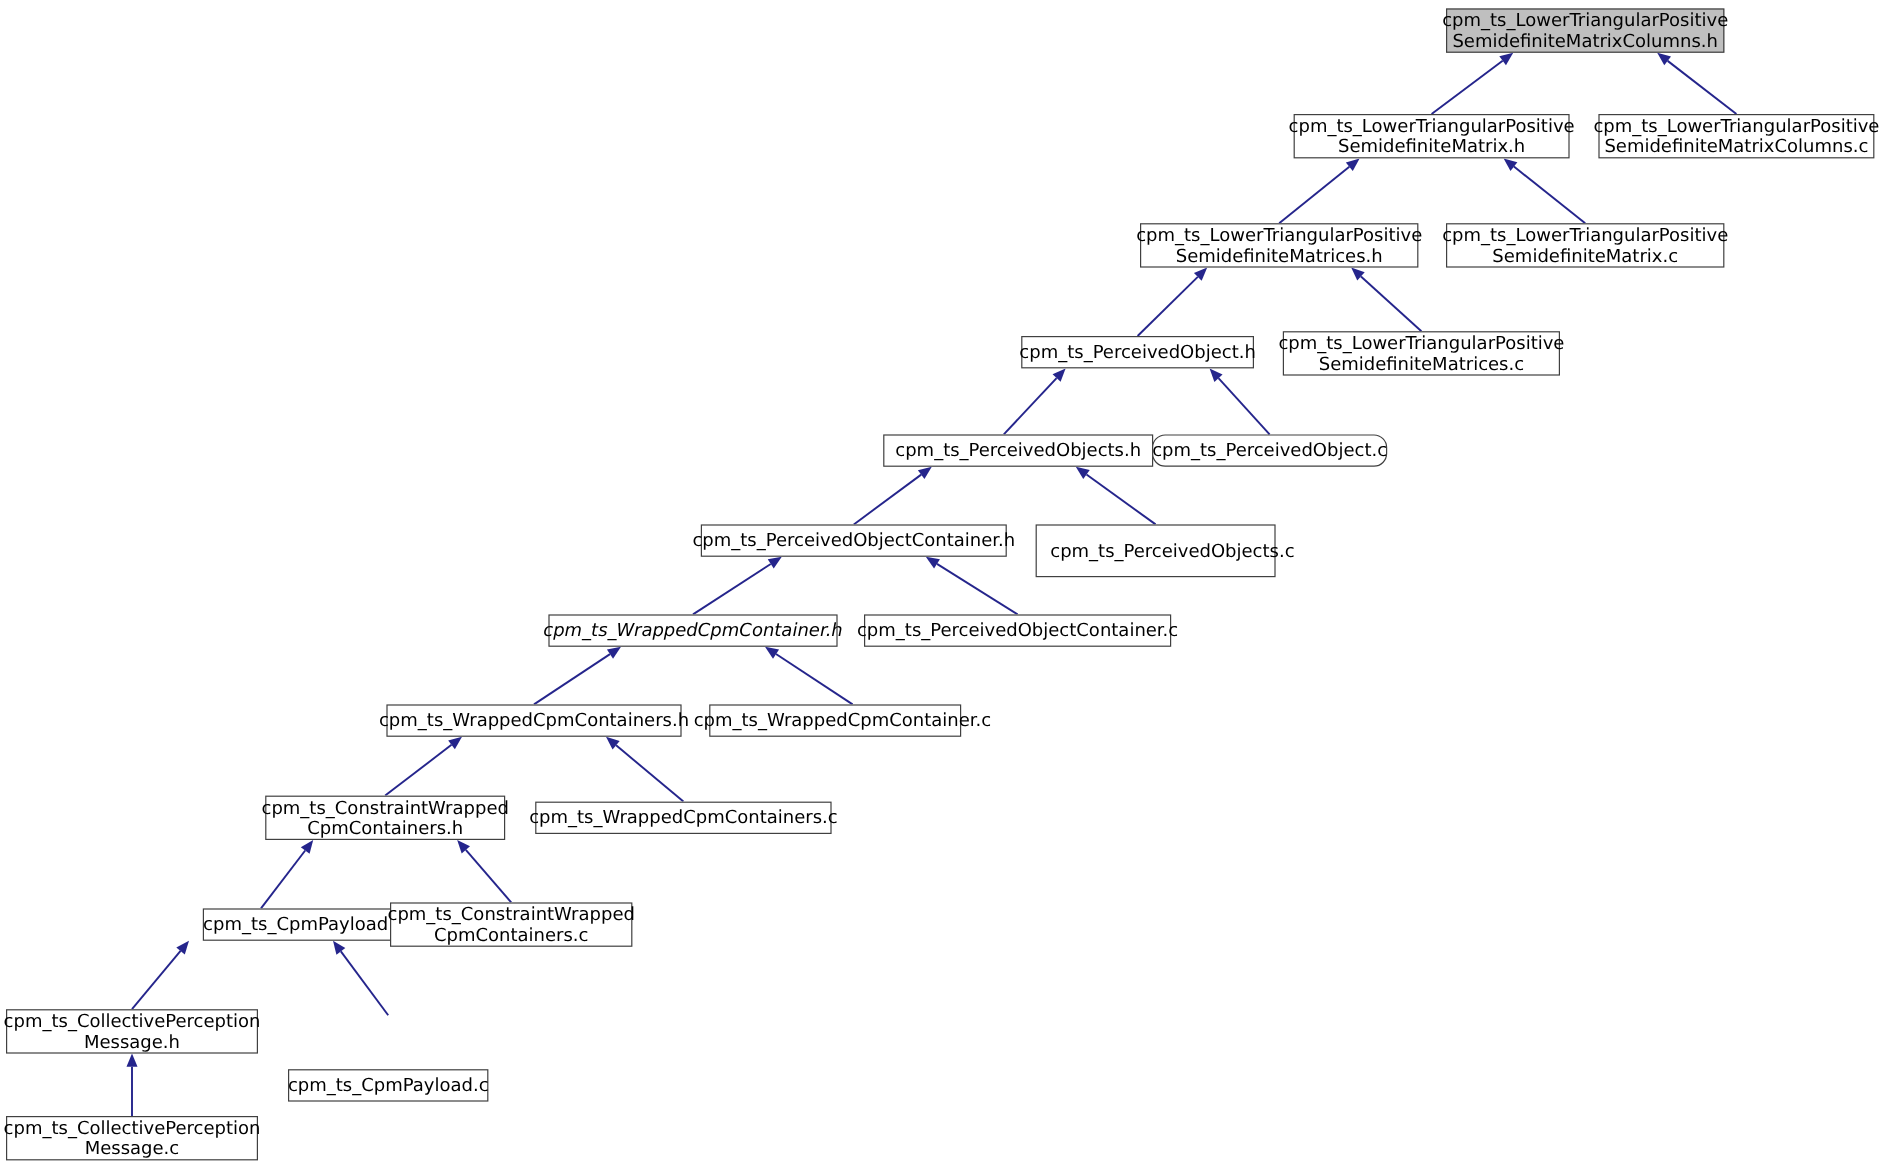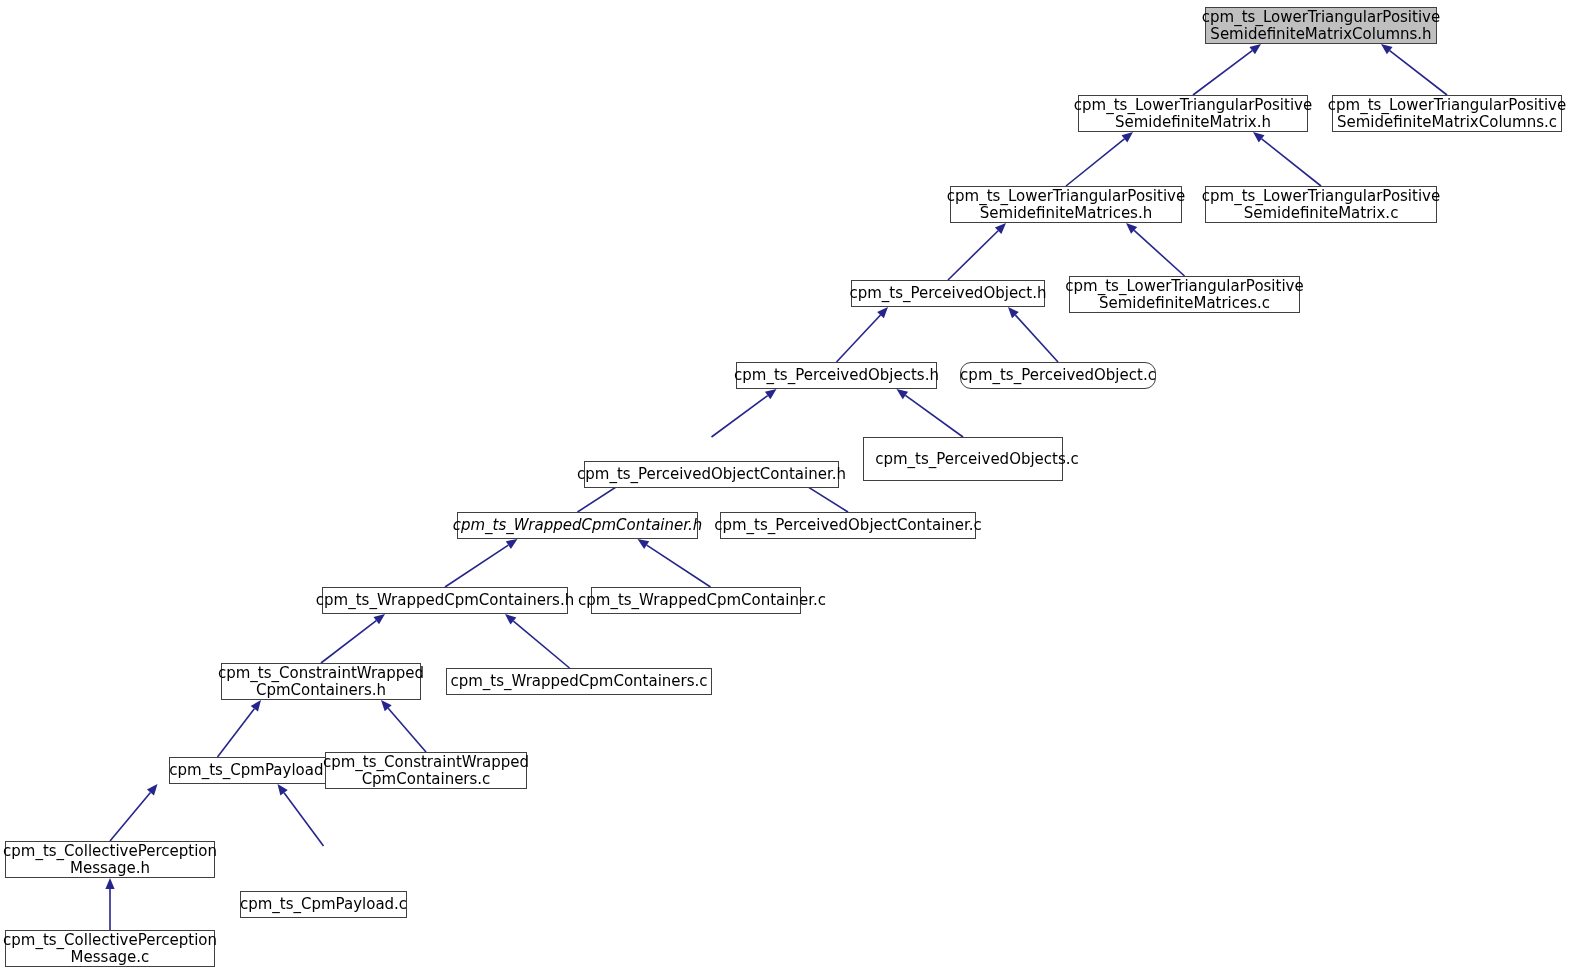--- a/index.html
+++ b/index.html
@@ -103,31 +103,31 @@
 SemidefiniteMatrix.h</span></div>
       <div class="node" style="left: 1332px; top: 95px; width: 230px; height: 37px;"><span class="lbl">cpm_ts_LowerTriangularPositive
 SemidefiniteMatrixColumns.c</span></div>
       <div class="node" style="left: 950px; top: 186px; width: 232px; height: 37px;"><span class="lbl">cpm_ts_LowerTriangularPositive
 SemidefiniteMatrices.h</span></div>
       <div class="node" style="left: 1205px; top: 186px; width: 232px; height: 37px;"><span class="lbl">cpm_ts_LowerTriangularPositive
 SemidefiniteMatrix.c</span></div>
       <div class="node" style="left: 851px; top: 280px; width: 194px; height: 27px;"><span class="lbl">cpm_ts_PerceivedObject.h</span></div>
       <div class="node" style="left: 1069px; top: 276px; width: 231px; height: 37px;"><span class="lbl">cpm_ts_LowerTriangularPositive
 SemidefiniteMatrices.c</span></div>
-      <div class="node" style="left: 736px; top: 362px; width: 201px; height: 27px;"><span class="lbl">cpm_ts_PerceivedObjects.h</span></div>
+      <div class="node" style="left: 736px; top: 362px; width: 225px; height: 27px;"><span class="lbl">cpm_ts_PerceivedObjects.h</span></div>
       <div class="node" style="left: 960px; top: 362px; width: 196px; height: 27px; border-radius: 11px;"><span class="lbl">cpm_ts_PerceivedObject.c</span></div>
-      <div class="node" style="left: 584px; top: 437px; width: 255px; height: 27px; margin-top: 24px;"><span class="lbl">cpm_ts_PerceivedObjectContainer.h</span></div>
+      <div class="node" style="left: 584px; top: 437px; width: 255px; height: 27px;"><span class="lbl">cpm_ts_PerceivedObjectContainer.h</span></div>
       <div class="node" style="left: 863px; top: 437px; width: 200px; height: 44px; padding-left: 28px;"><span class="lbl">cpm_ts_PerceivedObjects.c</span></div>
       <div class="node" style="left: 457px; top: 512px; width: 241px; height: 27px; font-style: italic;"><span class="lbl">cpm_ts_WrappedCpmContainer.h</span></div>
       <div class="node" style="left: 720px; top: 512px; width: 256px; height: 27px;"><span class="lbl">cpm_ts_PerceivedObjectContainer.c</span></div>
       <div class="node" style="left: 322px; top: 587px; width: 246px; height: 27px;"><span class="lbl">cpm_ts_WrappedCpmContainers.h</span></div>
       <div class="node" style="left: 591px; top: 587px; width: 210px; height: 27px; padding-left: 12px;"><span class="lbl">cpm_ts_WrappedCpmContainer.c</span></div>
       <div class="node" style="left: 221px; top: 663px; width: 200px; height: 37px;"><span class="lbl">cpm_ts_ConstraintWrapped
 CpmContainers.h</span></div>
-      <div class="node" style="left: 446px; top: 668px; width: 266px; height: 27px;"><span class="lbl">cpm_ts_WrappedCpmContainers.c</span></div>
+      <div class="node" style="left: 446px; top: 668px; width: 247px; height: 27px;"><span class="lbl">cpm_ts_WrappedCpmContainers.c</span></div>
       <div class="node" style="left: 133px; top: 757px; width: 169px; height: 27px; margin-left: 36px;"><span class="lbl">cpm_ts_CpmPayload.h</span></div>
       <div class="node" style="left: 325px; top: 752px; width: 202px; height: 37px;"><span class="lbl">cpm_ts_ConstraintWrapped
 CpmContainers.c</span></div>
       <div class="node" style="left: 5px; top: 841px; width: 210px; height: 37px;"><span class="lbl">cpm_ts_CollectivePerception
 Message.h</span></div>
       <div class="node" style="left: 240px; top: 846px; width: 167px; height: 27px; margin-top: 45px;"><span class="lbl">cpm_ts_CpmPayload.c</span></div>
       <div class="node" style="left: 5px; top: 930px; width: 210px; height: 37px;"><span class="lbl">cpm_ts_CollectivePerception
 Message.c</span></div>
     </div>
 </div>

